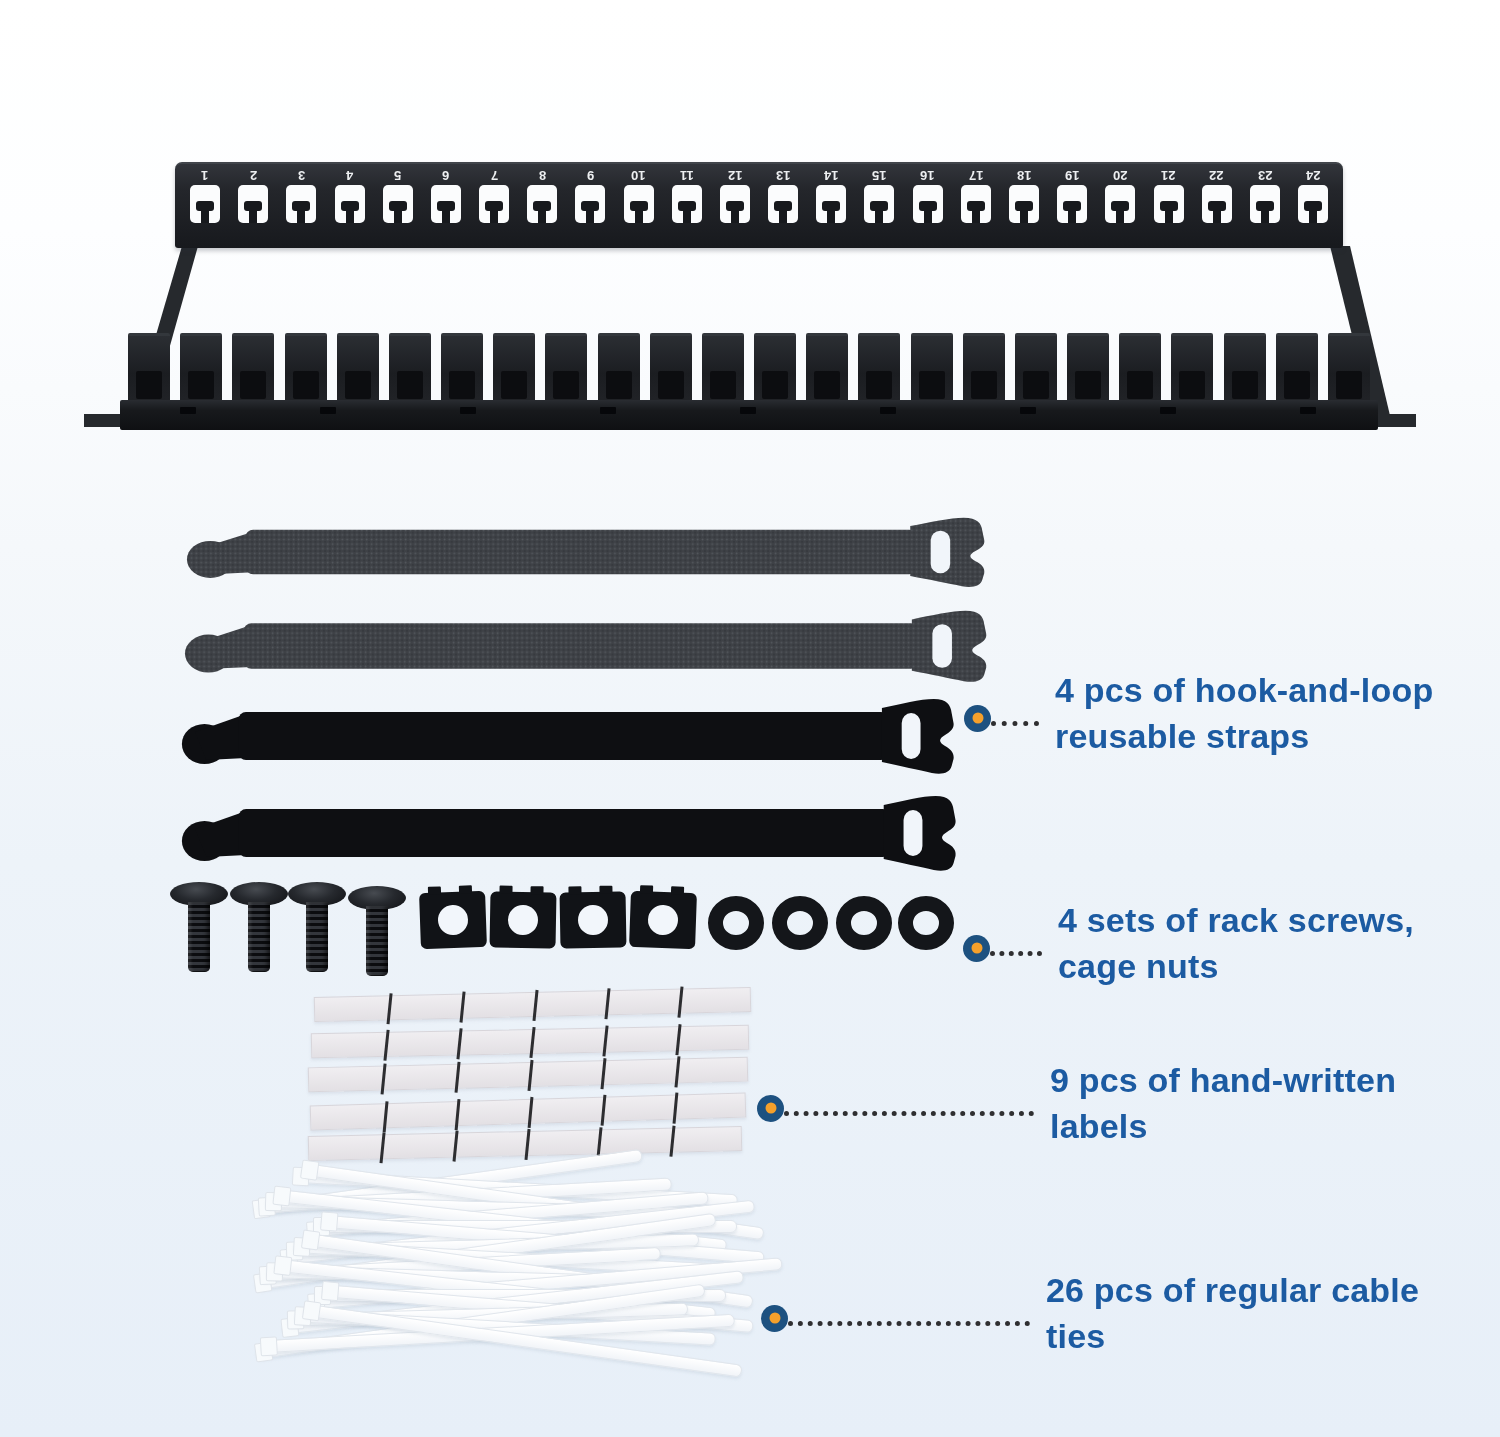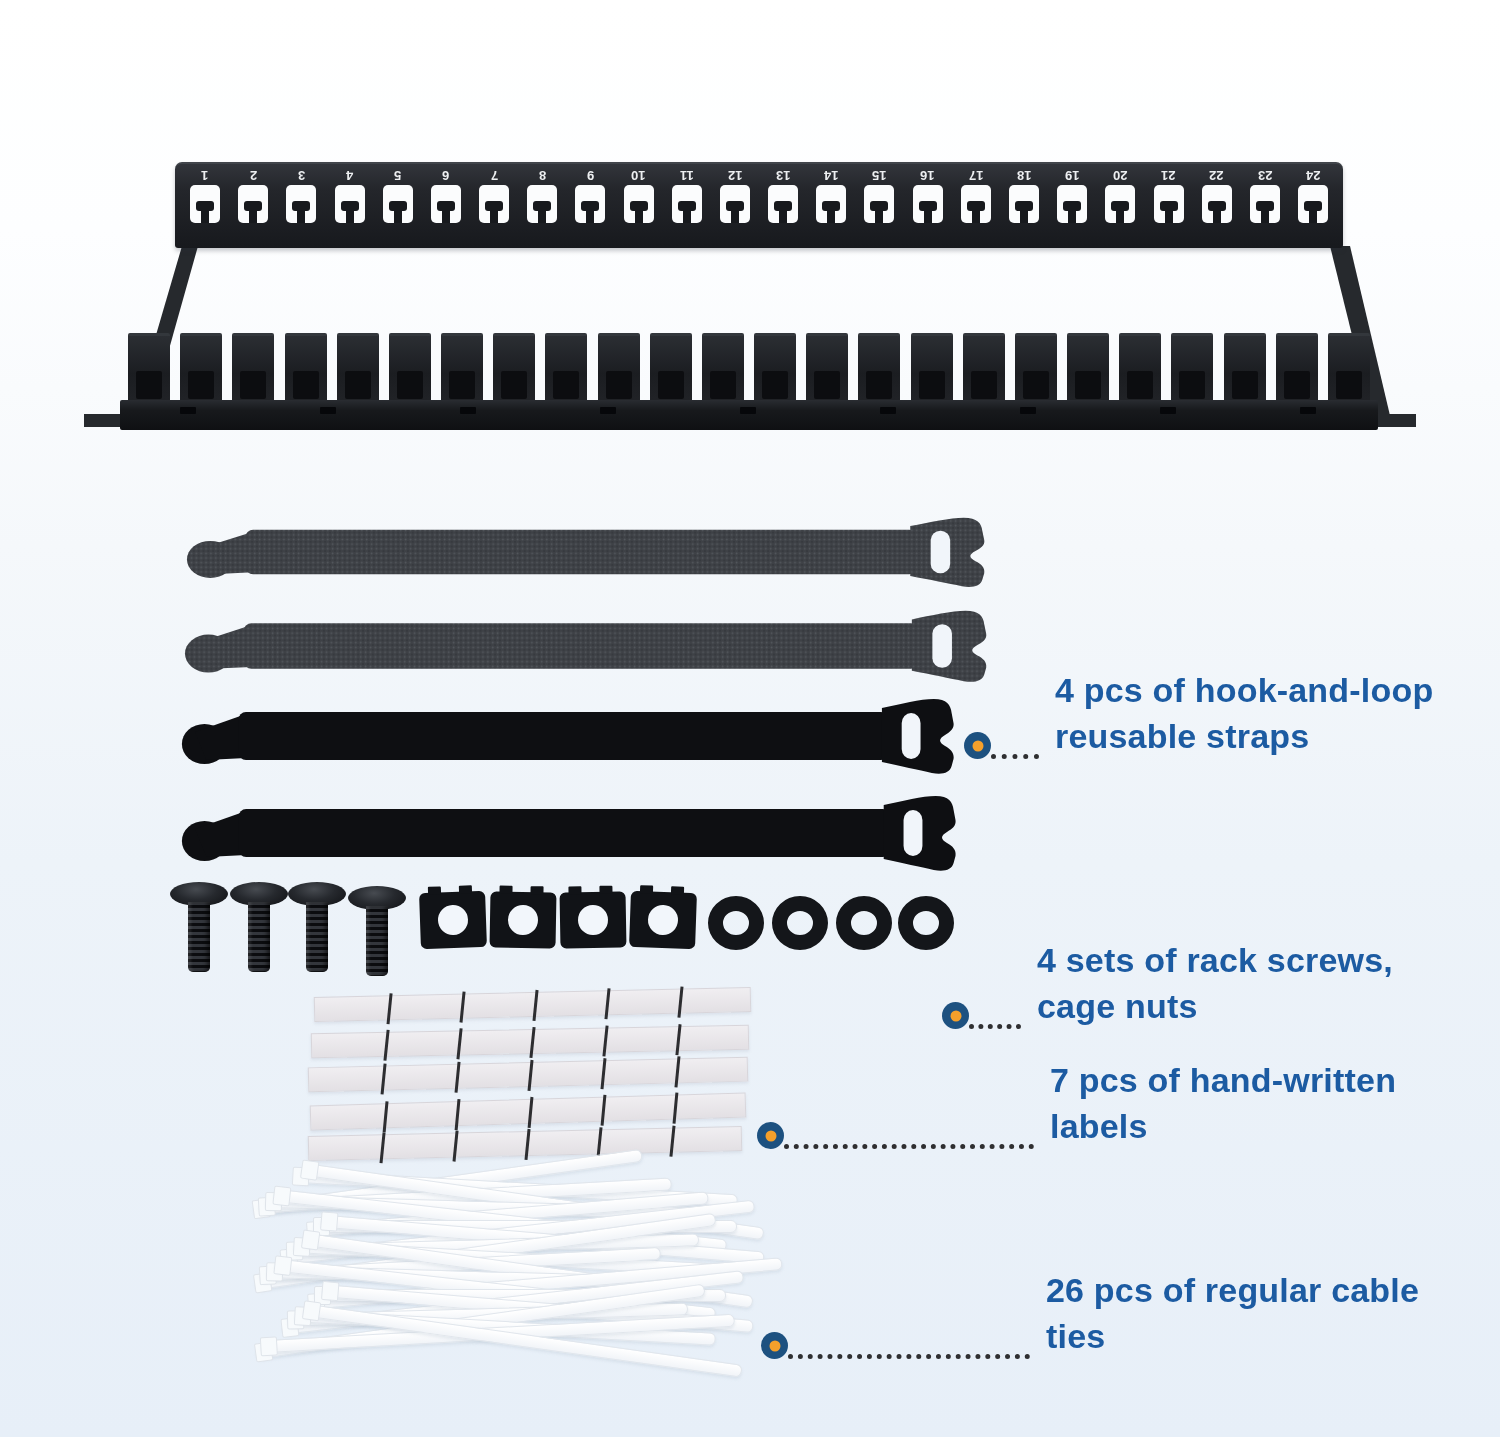--- a/index.html
+++ b/index.html
@@ -52,27 +52,27 @@
     background:repeating-linear-gradient(180deg,#33363c 0 3px,#0b0c0f 3px 6px);
     box-shadow:inset 3px 0 3px rgba(255,255,255,0.10),inset -3px 0 4px rgba(0,0,0,0.55);}
   .nuts{position:absolute;left:420px;top:892px;width:290px;height:70px;}
   .nut{position:absolute;width:66px;height:56px;background:#111317;border-radius:6px;}
   .nut::before{content:'';position:absolute;top:-6px;left:9px;width:13px;height:8px;background:#111317;box-shadow:31px 0 0 #111317;border-radius:1px;}
   .nut::after{content:'';position:absolute;left:50%;top:50%;transform:translate(-50%,-50%);width:30px;height:30px;border-radius:50%;background:#f2f6fb;}
   .washers{position:absolute;left:708px;top:896px;width:260px;height:60px;}
   .washer{position:absolute;width:56px;height:54px;border-radius:50%;border:15px solid #14161a;box-sizing:border-box;
     box-shadow:inset 0 1px 2px rgba(255,255,255,0.18);}
   
-  .annotation{position:absolute;display:flex;align-items:flex-end;}
+  .annotation{position:absolute;display:flex;align-items:center;}
   .marker{width:27px;height:27px;border-radius:50%;background:var(--marker-outer,#1d5180);position:relative;flex:none;}
   .marker::after{content:'';position:absolute;left:50%;top:50%;transform:translate(-50%,-50%);width:11px;height:11px;border-radius:50%;background:var(--marker-inner,#f5a02b);}
   .dots{height:0;border-top:5px dotted var(--leader-dots,#2f2f31);margin-top:11px;flex:none;}
   .a0 .dots{width:48px;}  .a1 .dots{width:52px;}
   .a2 .dots{width:250px;} .a3 .dots{width:242px;}
-  .a0{left:964px;top:677px;} .a1{left:942px;top:907px;margin-top:40px;}
+  .a0{left:964px;top:677px;} .a1{left:963px;top:907px;}
   .a2{left:757px;top:1067px;} .a3{left:761px;top:1277px;}
   .ann-text{margin-left:16px;margin-top:-9px;width:420px;font-size:34px;line-height:1.34;font-weight:600;
     color:var(--annotation-text,#1c5ba2);letter-spacing:0.2px;}
   
   .labels{position:absolute;left:308px;top:992px;width:450px;height:172px;}
   .label-strip{position:absolute;height:25px;box-sizing:border-box;
     background:linear-gradient(180deg,#f0eef1 0%,#e3e0e4 100%);
     border:1px solid #d8d5da;box-shadow:0 2px 3px rgba(170,180,195,0.25);}
   .divider{position:absolute;top:-3px;width:3px;height:31px;background:#2d2d30;transform:rotate(7deg);}
   
@@ -389,21 +389,21 @@
     <div class="ann-text">4 pcs of hook-and-loop reusable straps</div>
   </div>
   <div class="annotation a1">
     <div class="marker"></div>
     <div class="dots"></div>
     <div class="ann-text">4 sets of rack screws, cage nuts</div>
   </div>
   <div class="annotation a2">
     <div class="marker"></div>
     <div class="dots"></div>
-    <div class="ann-text">7 pcs of hand-written labels</div>
+    <div class="ann-text">9 pcs of hand-written labels</div>
   </div>
   <div class="annotation a3">
     <div class="marker"></div>
     <div class="dots"></div>
     <div class="ann-text">26 pcs of regular cable ties</div>
   </div>
 
 </div>
 
 </body></html>

